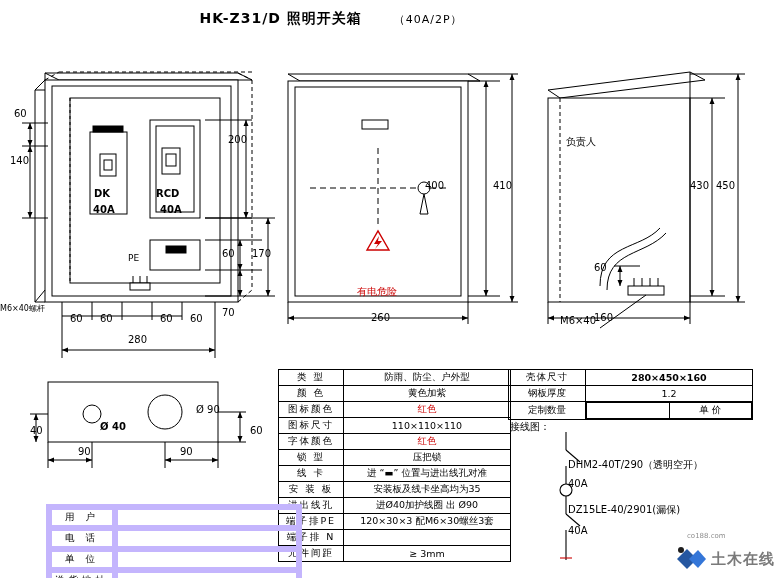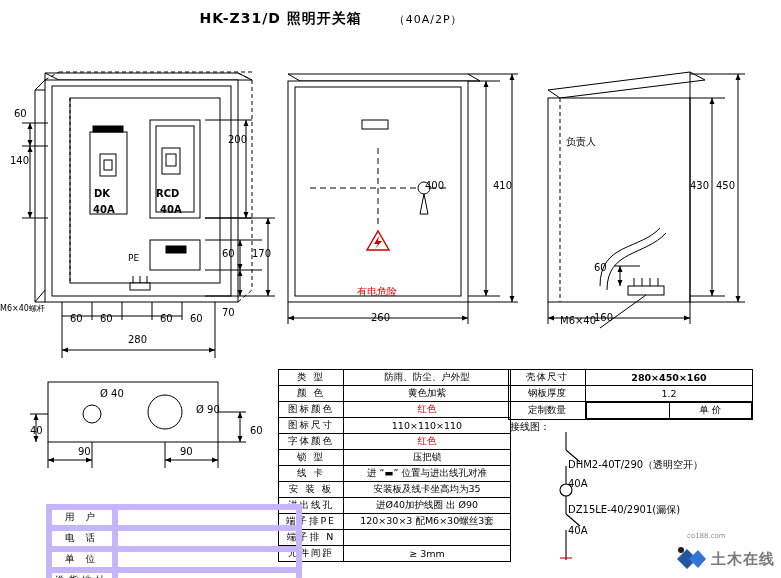--- a/index.html
+++ b/index.html
@@ -273,21 +273,21 @@
     <line x1="218" y1="70" x2="218" y2="96"></line>
     <line x1="48" y1="88" x2="92" y2="88"></line>
     <path d="M48 88 l6 -2.5 v5 z" fill="#000" stroke="none"></path>
     <path d="M92 88 l-6 -2.5 v5 z" fill="#000" stroke="none"></path>
     <line x1="165" y1="88" x2="218" y2="88"></line>
     <path d="M165 88 l6 -2.5 v5 z" fill="#000" stroke="none"></path>
     <path d="M218 88 l-6 -2.5 v5 z" fill="#000" stroke="none"></path>
   </g>
 </svg>
 </div>
-<div class="abs lbl" style="left:100px;top:388px;">Ø 40</div>
+<div class="abs lbl" style="left:100px;top:421px;font-weight:bold;">Ø 40</div>
 <div class="abs lbl" style="left:196px;top:404px;">Ø 90</div>
 <div class="abs lbl" style="left:30px;top:425px;">40</div>
 <div class="abs lbl" style="left:250px;top:425px;">60</div>
 <div class="abs lbl" style="left:78px;top:446px;">90</div>
 <div class="abs lbl" style="left:180px;top:446px;">90</div>
 
 <table class="abs spec-tbl" style="left:278px;top:369px;">
   <tbody>
     <tr>
         <td class="k">类  型</td>

